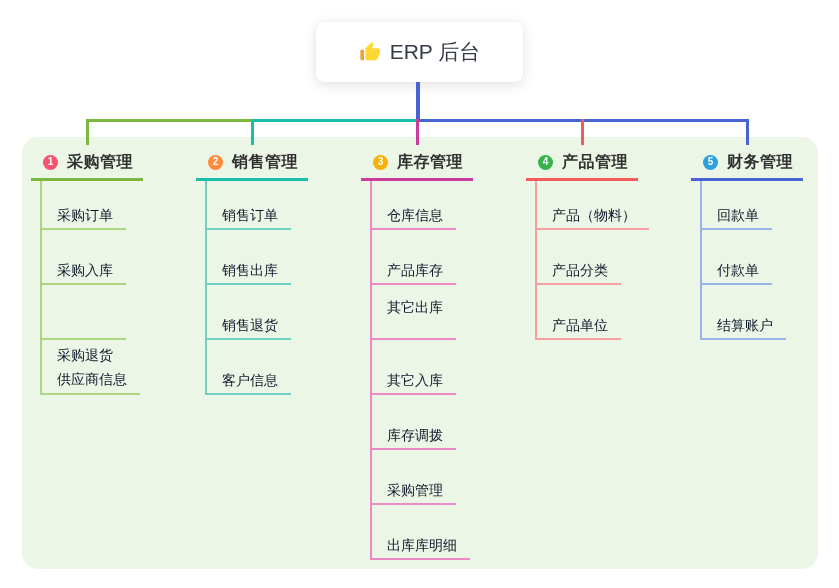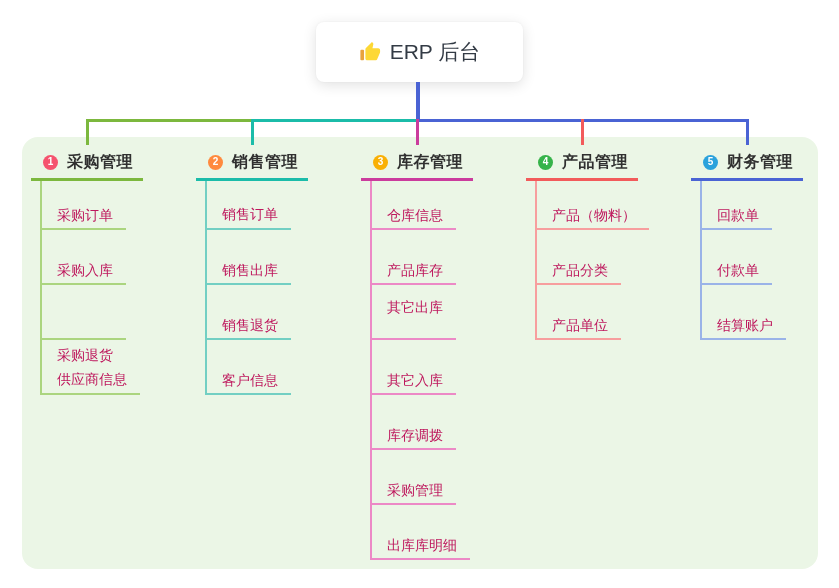--- a/index.html
+++ b/index.html
@@ -17,21 +17,21 @@
     display:flex;align-items:center;justify-content:center;gap:9px;
     font-size:21px;color:#333b45;font-weight:500;
   }
   .line{position:absolute;}
   .bheader{position:absolute;height:22px;display:flex;align-items:center;gap:9px;cursor:default;}
   .badge{
     width:15px;height:15px;border-radius:50%;color:#fff;font-size:10px;font-weight:700;
     display:flex;align-items:center;justify-content:center;flex:0 0 15px;line-height:1;
   }
   .btitle{font-size:16px;color:#303030;font-weight:600;white-space:nowrap;letter-spacing:.5px;}
-  .childtxt{position:absolute;font-size:14px;color:#be185d;white-space:nowrap;line-height:1;}
+  .childtxt{position:absolute;font-size:14px;color:#0f172a;white-space:nowrap;line-height:1;}
   .thumb-icon{display:inline-flex;align-items:center;}
 </style>
 </head>
 <body>
 
 <div class="stage" id="stage">
   <div class="panel"></div>
 
   <div class="root-card">
     <span class="thumb-icon">
@@ -66,21 +66,21 @@
       <div class="childtxt" style="left: 57px; top: 318px; margin-top: 30px;">采购退货</div>
       <div class="line" style="left: 40px; top: 338px; width: 86px; height: 2px; background: rgb(171, 213, 127);"></div>
       <div class="childtxt" style="left: 57px; top: 373px; font-family: Liberation Mono, monospace;">供应商信息</div>
       <div class="line" style="left: 40px; top: 393px; width: 100px; height: 2px; background: rgb(171, 213, 127);"></div>
       <div class="bheader" style="left: 208px; top: 151px;">
         <div class="badge" style="background: rgb(255, 138, 62);">2</div>
         <div class="btitle">销售管理</div>
       </div>
       <div class="line" style="left: 196px; top: 178px; width: 112px; height: 3px; background: rgb(27, 188, 169);"></div>
       <div class="line" style="left: 205px; top: 181px; width: 2px; height: 214px; background: rgb(114, 207, 195);"></div>
-      <div class="childtxt" style="left: 222px; top: 208px; font-family: Liberation Serif, serif;">销售订单</div>
+      <div class="childtxt" style="left: 222px; top: 208px;">销售订单</div>
       <div class="line" style="left: 205px; top: 228px; width: 86px; height: 2px; background: rgb(114, 207, 195);"></div>
       <div class="childtxt" style="left: 222px; top: 263px;">销售出库</div>
       <div class="line" style="left: 205px; top: 283px; width: 86px; height: 2px; background: rgb(114, 207, 195);"></div>
       <div class="childtxt" style="left: 222px; top: 318px;">销售退货</div>
       <div class="line" style="left: 205px; top: 338px; width: 86px; height: 2px; background: rgb(114, 207, 195);"></div>
       <div class="childtxt" style="left: 222px; top: 373px;">客户信息</div>
       <div class="line" style="left: 205px; top: 393px; width: 86px; height: 2px; background: rgb(114, 207, 195);"></div>
       <div class="bheader" style="left: 373px; top: 151px;">
         <div class="badge" style="background: rgb(249, 176, 5);">3</div>
         <div class="btitle">库存管理</div>

